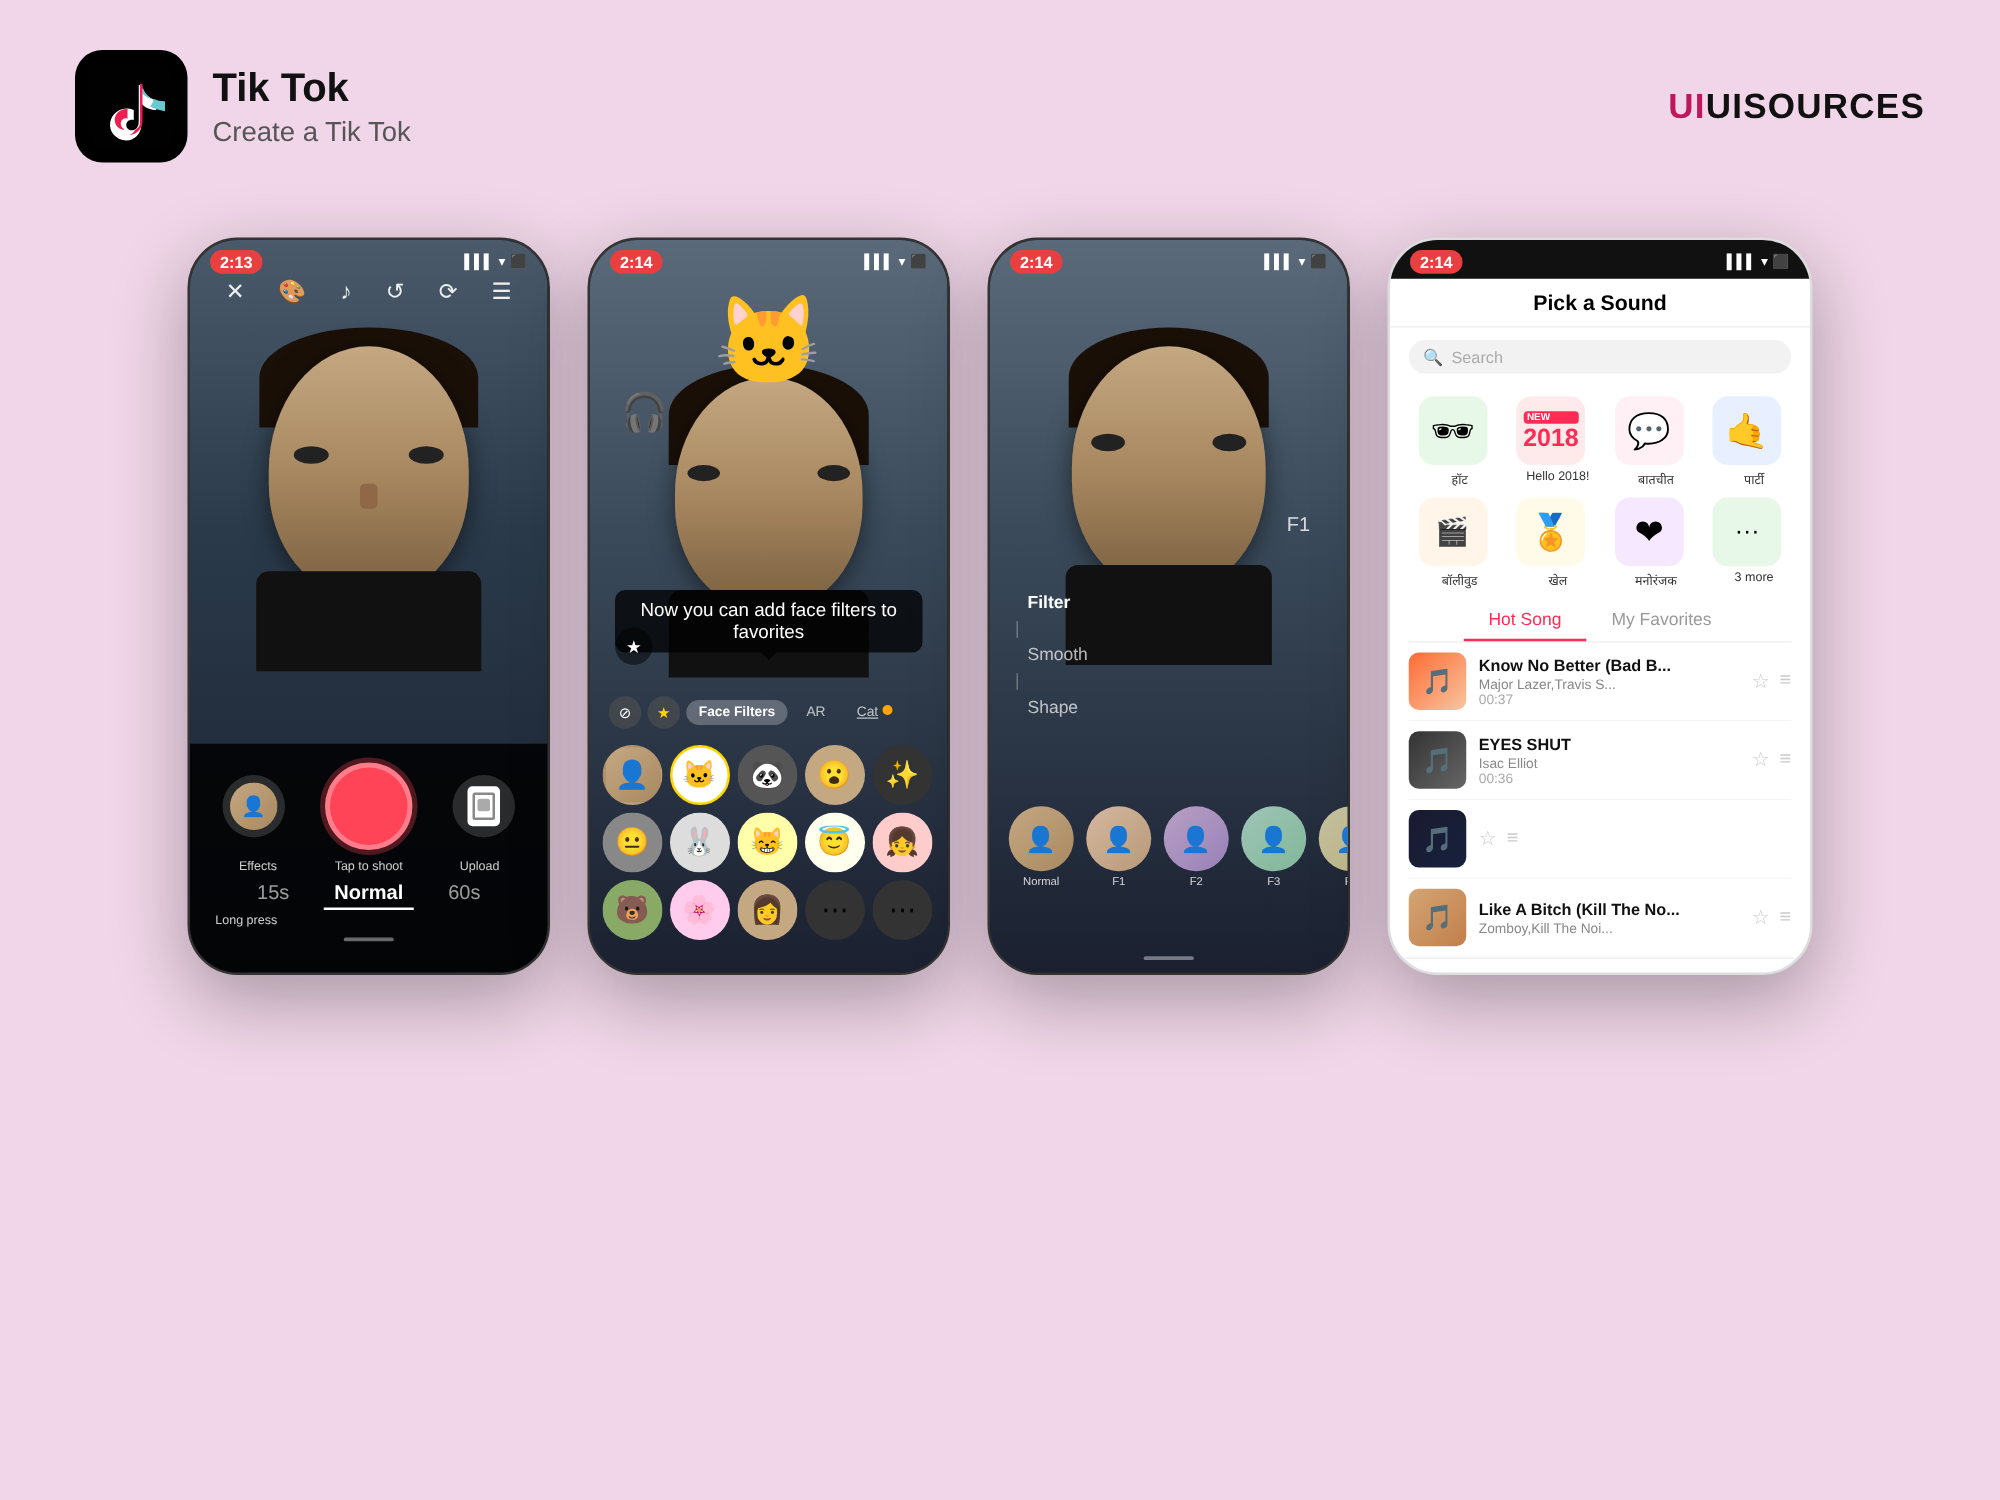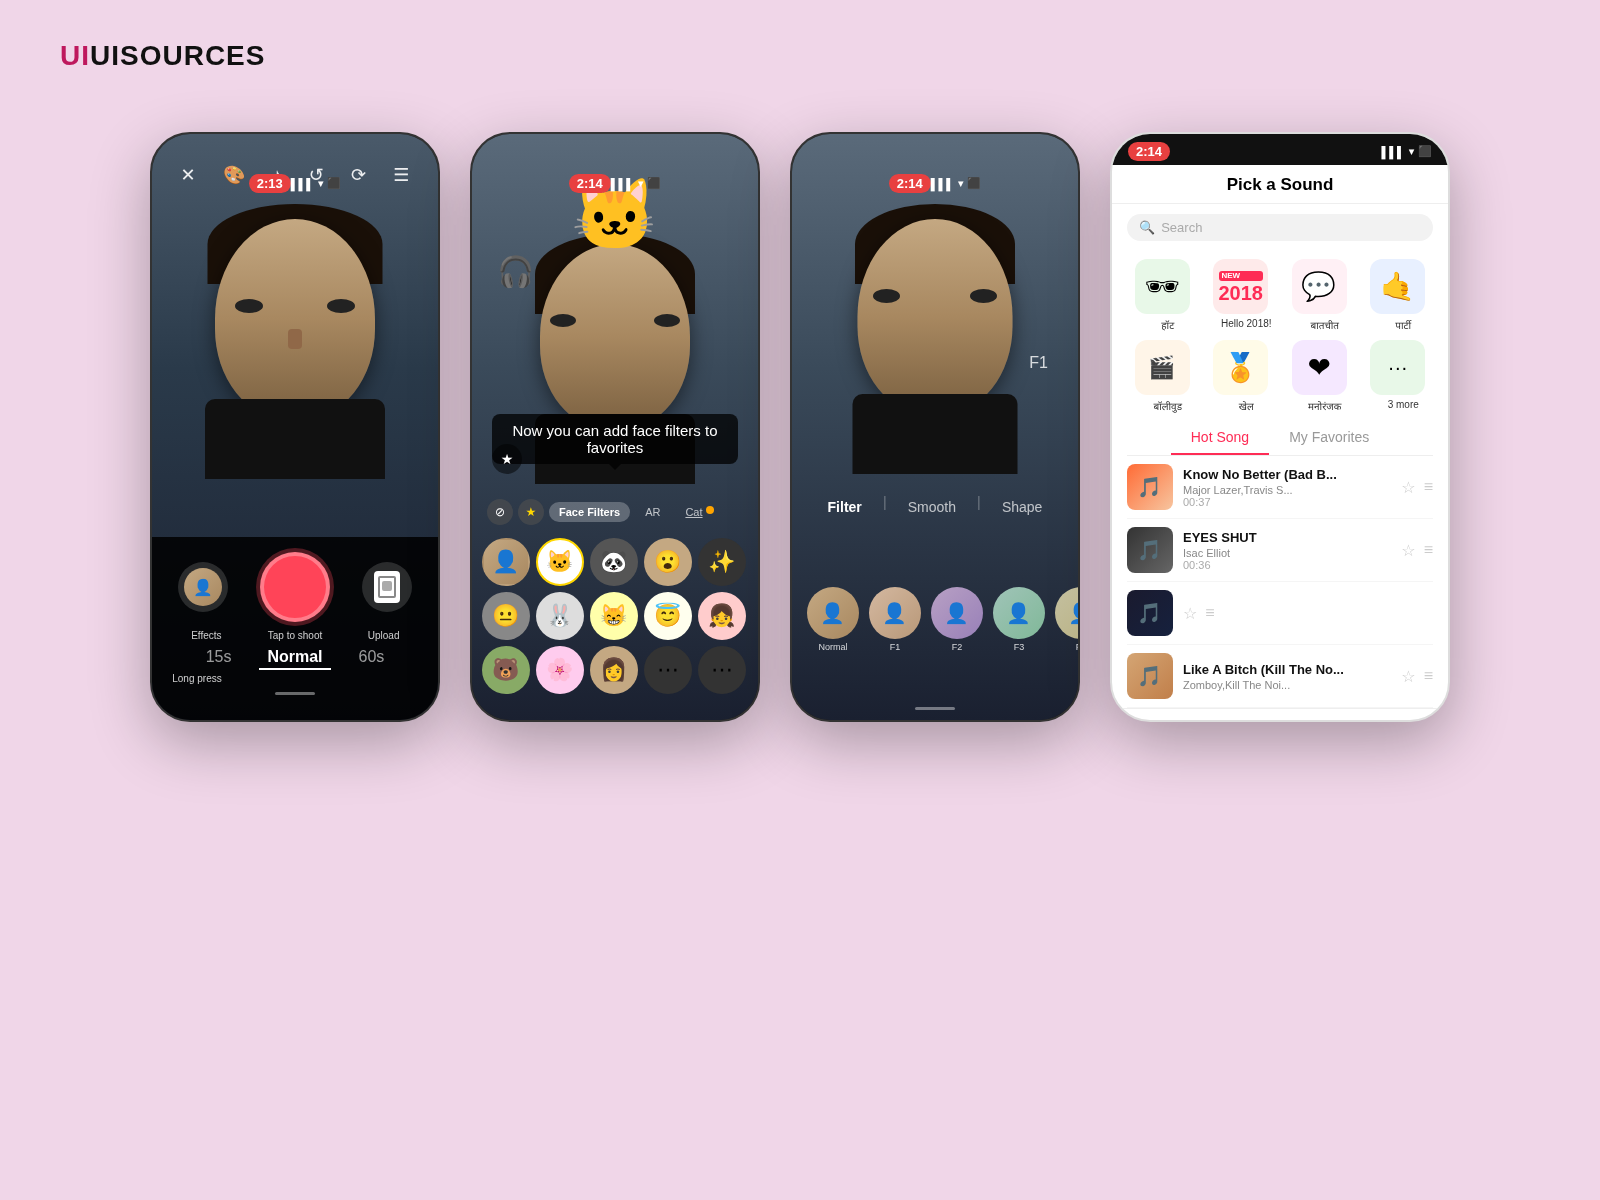--- a/index.html
+++ b/index.html
@@ -73,28 +73,27 @@
       position: relative;
       border: 2px solid #333;
       box-shadow: 0 20px 60px rgba(0,0,0,0.3);
       flex-shrink: 0;
     }
 
     
     .status-bar {
       display: flex;
       align-items: center;
-      justify-content: center;
+      justify-content: space-between;
       padding: 8px 16px 4px;
       position: absolute;
       top: 0;
       left: 0;
       right: 0;
       z-index: 10;
-      margin-top: 32px;
     }
     .status-time {
       font-size: 13px;
       font-weight: 700;
       color: #fff;
       background: #e84040;
       padding: 2px 8px;
       border-radius: 10px;
     }
     .status-icons {
@@ -370,20 +369,21 @@
     }
     .filter-mode-tabs {
       position: absolute;
       bottom: 200px;
       left: 0;
       right: 0;
       display: flex;
       justify-content: space-around;
       padding: 0 20px;
       z-index: 10;
+      flex-direction: column;
     }
     .filter-mode-tab {
       font-size: 14px;
       color: rgba(255,255,255,0.7);
       padding: 5px 10px;
       font-weight: 500;
     }
     .filter-mode-tab.active {
       color: #fff;
       font-weight: 700;
@@ -579,20 +579,36 @@
     .st3 { background: linear-gradient(135deg, #1a1a2e, #16213e); }
     .st4 { background: linear-gradient(135deg, #d4a574, #c17f4a); }
     .cat-icon-wrap {
       position: relative;
     }
   </style>
 </head>
 <body>
 
 <div class="header">
+  <div class="header-left">
+    <div class="app-icon">
+      <svg width="70" height="70" viewBox="0 0 70 70">
+        <rect width="70" height="70" rx="16" fill="#010101"></rect>
+        <path d="M43 18 C43 18 45 28 55 30 L55 38 C50 38 46 36 43 33 L43 50 C43 58 36 64 28 62 C20 60 16 52 19 45 C22 38 30 35 37 38 L37 46 C34 45 31 47 31 50 C31 53 34 55 37 54 C40 53 41 50 41 47 L41 18 Z" fill="white"></path>
+        <path d="M44 17 C44 22 47 27 52 29 L52 29 C50 29 47 28 44 25 Z" fill="#69C9D0"></path>
+        <path d="M52 29 C57 31 62 31 62 31 L62 39 C57 38 53 37 50 35 L50 35 C52 33 53 31 52 29 Z" fill="#69C9D0"></path>
+        <path d="M29 54 C24 53 21 49 22 44 C23 40 27 37 32 37 L32 37 L32 45 C30 44 28 45 27 47 C26 49 27 52 29 53 Z" fill="#EE1D52"></path>
+        <path d="M42 17 L44 17 L44 47 C44 53 39 58 33 58 C33 58 37 57 38 54 C40 53 42 51 42 48 Z" fill="#EE1D52"></path>
+      </svg>
+    </div>
+    <div class="app-title-group">
+      <div class="app-title">Tik Tok</div>
+      <div class="app-subtitle">Create a Tik Tok</div>
+    </div>
+  </div>
   <div class="brand-logo">
     <span>UI</span><span>UISOURCES</span>
   </div>
 </div>
 
 <div class="phones-container">
 
   <div class="phone">
     <div class="phone1-bg">
 

